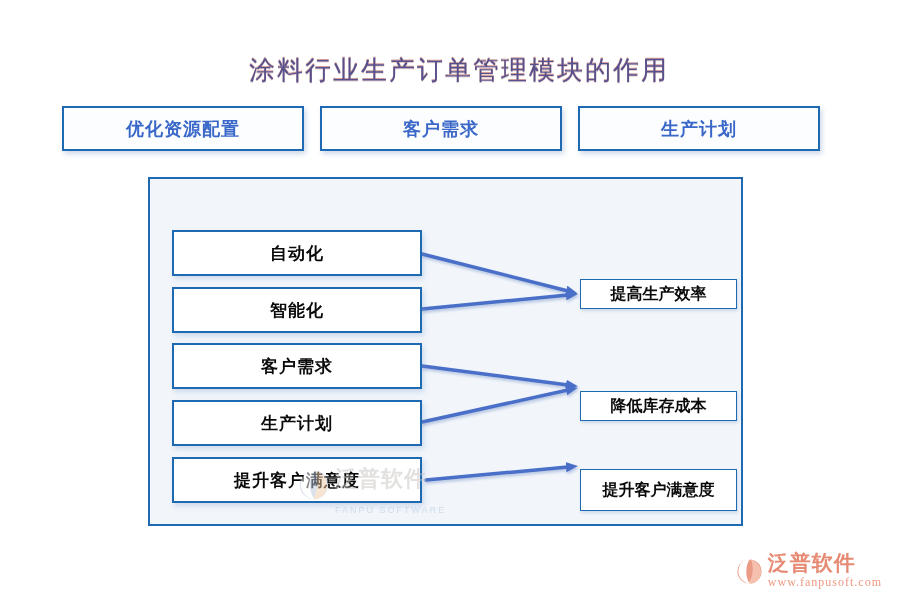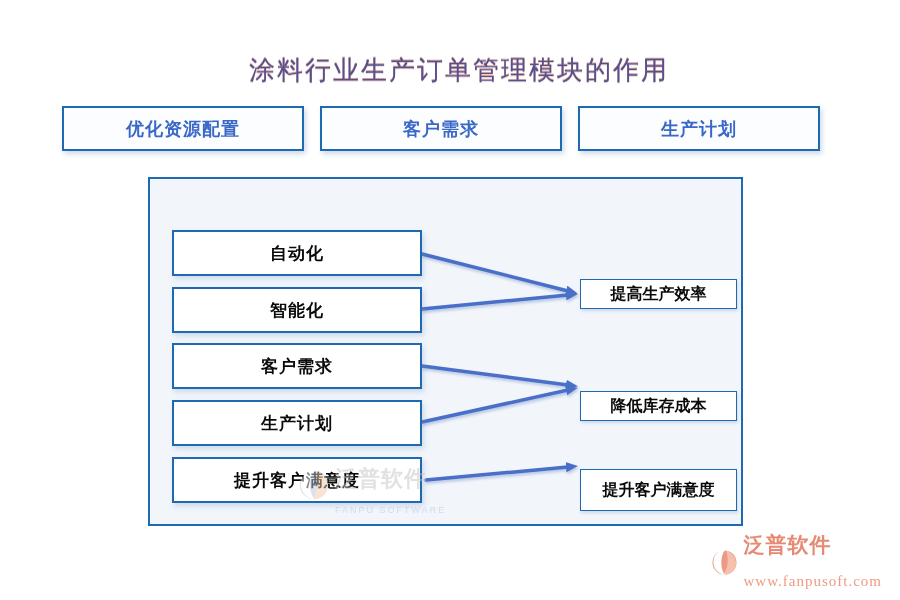--- a/index.html
+++ b/index.html
@@ -57,22 +57,22 @@
     font-size:9px;color:#a9c3dd;letter-spacing:2px;margin-top:15px;text-align:right;
   }
   .wm-footer{
     position:absolute;right:18px;bottom:10px;display:flex;align-items:center;gap:5px;
   }
   .wm-footer .wf-brand{
     font-family:"Liberation Serif", serif;font-weight:700;font-size:21px;
     color:#e68a73;line-height:22px;letter-spacing:1px;
   }
   .wm-footer .wf-url{
-    font-family:"Liberation Serif", serif;font-size:15px;color:#ef9a82;
-    letter-spacing:1px;margin-top:17px;
+    font-family:"Liberation Serif", serif;font-size:12px;color:#ef9a82;
+    letter-spacing:1px;margin-top:1px;
   }
 </style>
 </head>
 <body>
 
 <h1 class="title">涂料行业生产订单管理模块的作用</h1>
 
 <div class="topbox t1">优化资源配置</div>
 <div class="topbox t2">客户需求</div>
 <div class="topbox t3">生产计划</div>

